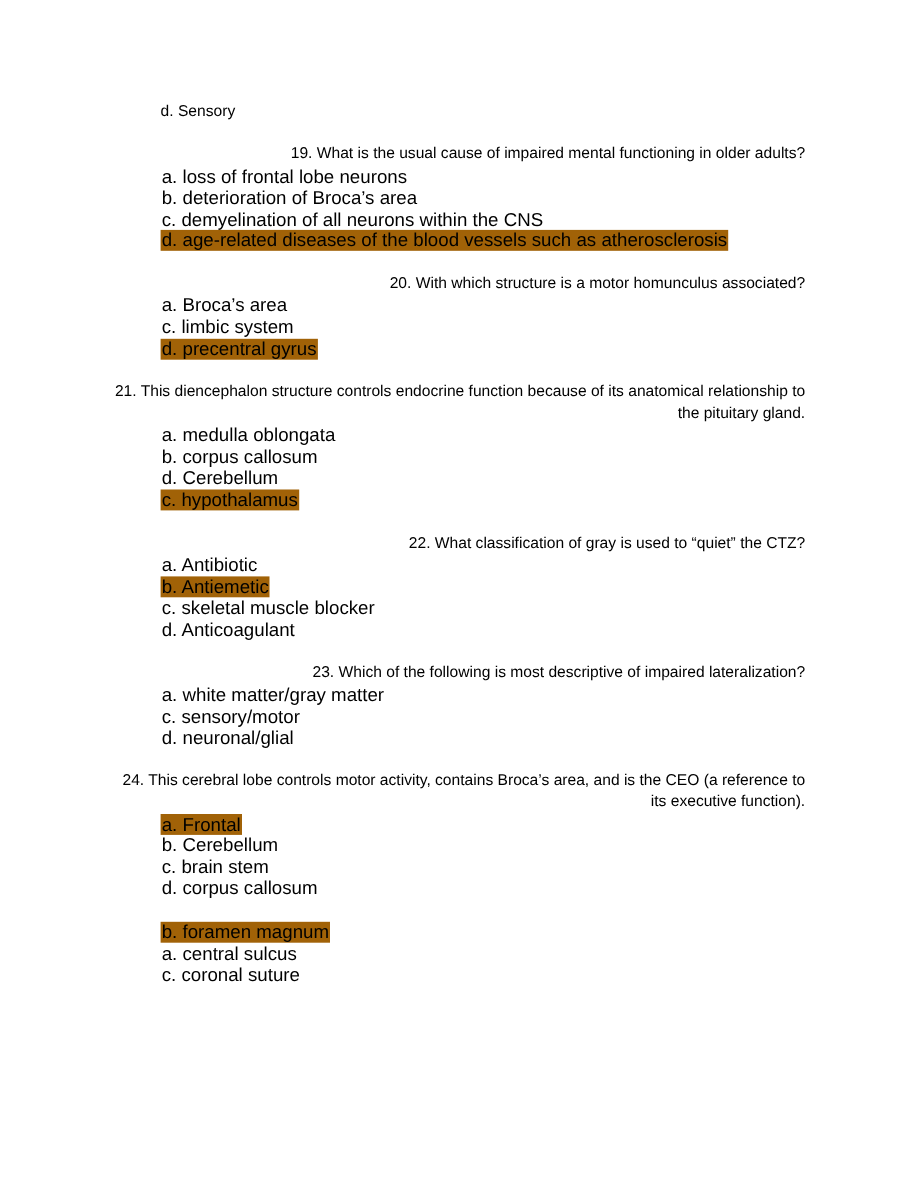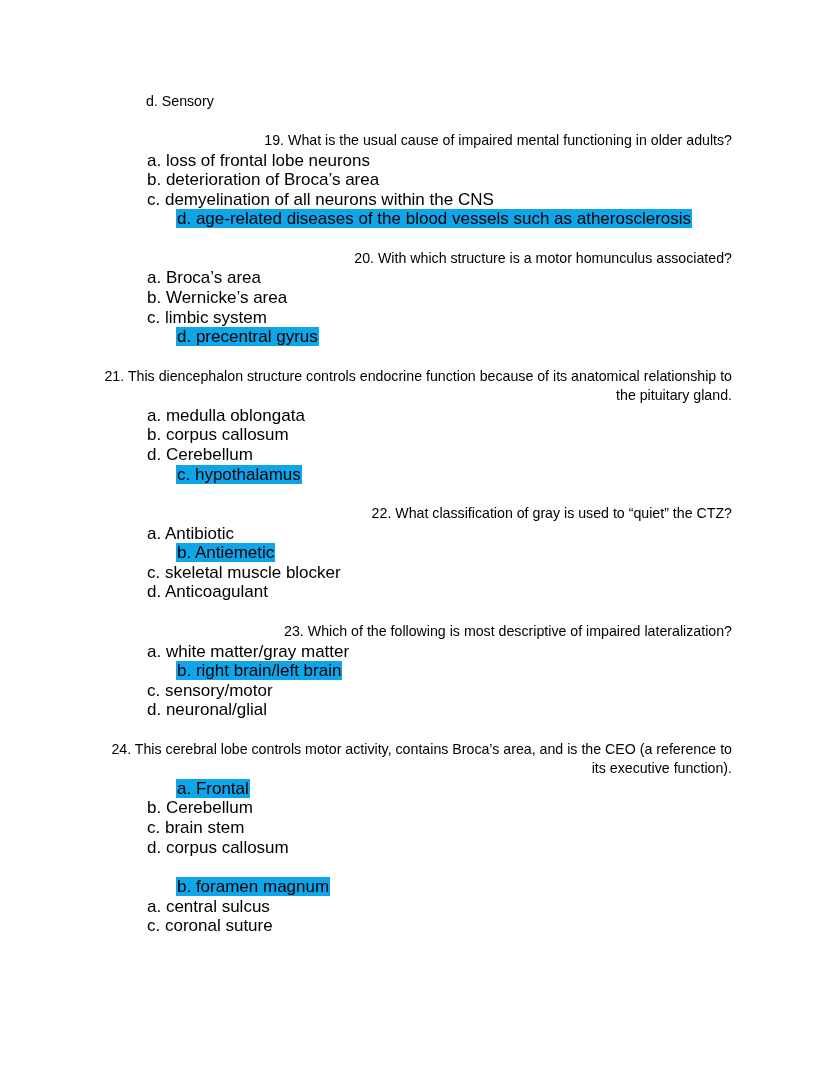--- a/index.html
+++ b/index.html
@@ -55,22 +55,21 @@
     font-size: 17px;
     line-height: 19.6px;
     margin-left: 50px;
     white-space: nowrap;
   }
   .option .mark {
     display: inline;
     padding: 0 1px;
   }
   .hl {
-    background: #0ea5e9;
-    margin-left: 30px;
+    background: #a16207;
   }
 </style>
 </head>
 <body>
 
 <div class="page">
   <div class="doc">
     <div class="orphan-option">d. Sensory</div>
     <div id="questions">
         <div class="q-block">
@@ -79,21 +78,20 @@
             <li class="option"><span class="mark">a. loss of frontal lobe neurons</span></li>
             <li class="option"><span class="mark">b. deterioration of Broca’s area</span></li>
             <li class="option"><span class="mark">c. demyelination of all neurons within the CNS</span></li>
             <li class="option"><span class="mark hl">d. age-related diseases of the blood vessels such as atherosclerosis</span></li>
           </ul>
         </div>
         <div class="q-block">
           <p class="q-stem"><span>20.</span> <span>With which structure is a motor homunculus associated?</span></p>
           <ul class="options">
             <li class="option"><span class="mark">a. Broca’s area</span></li>
-            <li class="option"><span class="mark">b. Wernicke’s area</span></li>
             <li class="option"><span class="mark">c. limbic system</span></li>
             <li class="option"><span class="mark hl">d. precentral gyrus</span></li>
           </ul>
         </div>
         <div class="q-block">
           <p class="q-stem indent-more"><span>21.</span> <span>This diencephalon structure controls endocrine function because of its anatomical relationship to the pituitary gland.</span></p>
           <ul class="options">
             <li class="option"><span class="mark">a. medulla oblongata</span></li>
             <li class="option"><span class="mark">b. corpus callosum</span></li>
             <li class="option"><span class="mark">d. Cerebellum</span></li>
@@ -106,21 +104,20 @@
             <li class="option"><span class="mark">a. Antibiotic</span></li>
             <li class="option"><span class="mark hl">b. Antiemetic</span></li>
             <li class="option"><span class="mark">c. skeletal muscle blocker</span></li>
             <li class="option"><span class="mark">d. Anticoagulant</span></li>
           </ul>
         </div>
         <div class="q-block">
           <p class="q-stem"><span>23.</span> <span>Which of the following is most descriptive of impaired lateralization?</span></p>
           <ul class="options">
             <li class="option"><span class="mark">a. white matter/gray matter</span></li>
-            <li class="option"><span class="mark hl">b. right brain/left brain</span></li>
             <li class="option"><span class="mark">c. sensory/motor</span></li>
             <li class="option"><span class="mark">d. neuronal/glial</span></li>
           </ul>
         </div>
         <div class="q-block">
           <p class="q-stem indent-more"><span>24.</span> <span>This cerebral lobe controls motor activity, contains Broca’s area, and is the CEO (a reference to its executive function).</span></p>
           <ul class="options">
             <li class="option"><span class="mark hl">a. Frontal</span></li>
             <li class="option"><span class="mark">b. Cerebellum</span></li>
             <li class="option"><span class="mark">c. brain stem</span></li>

